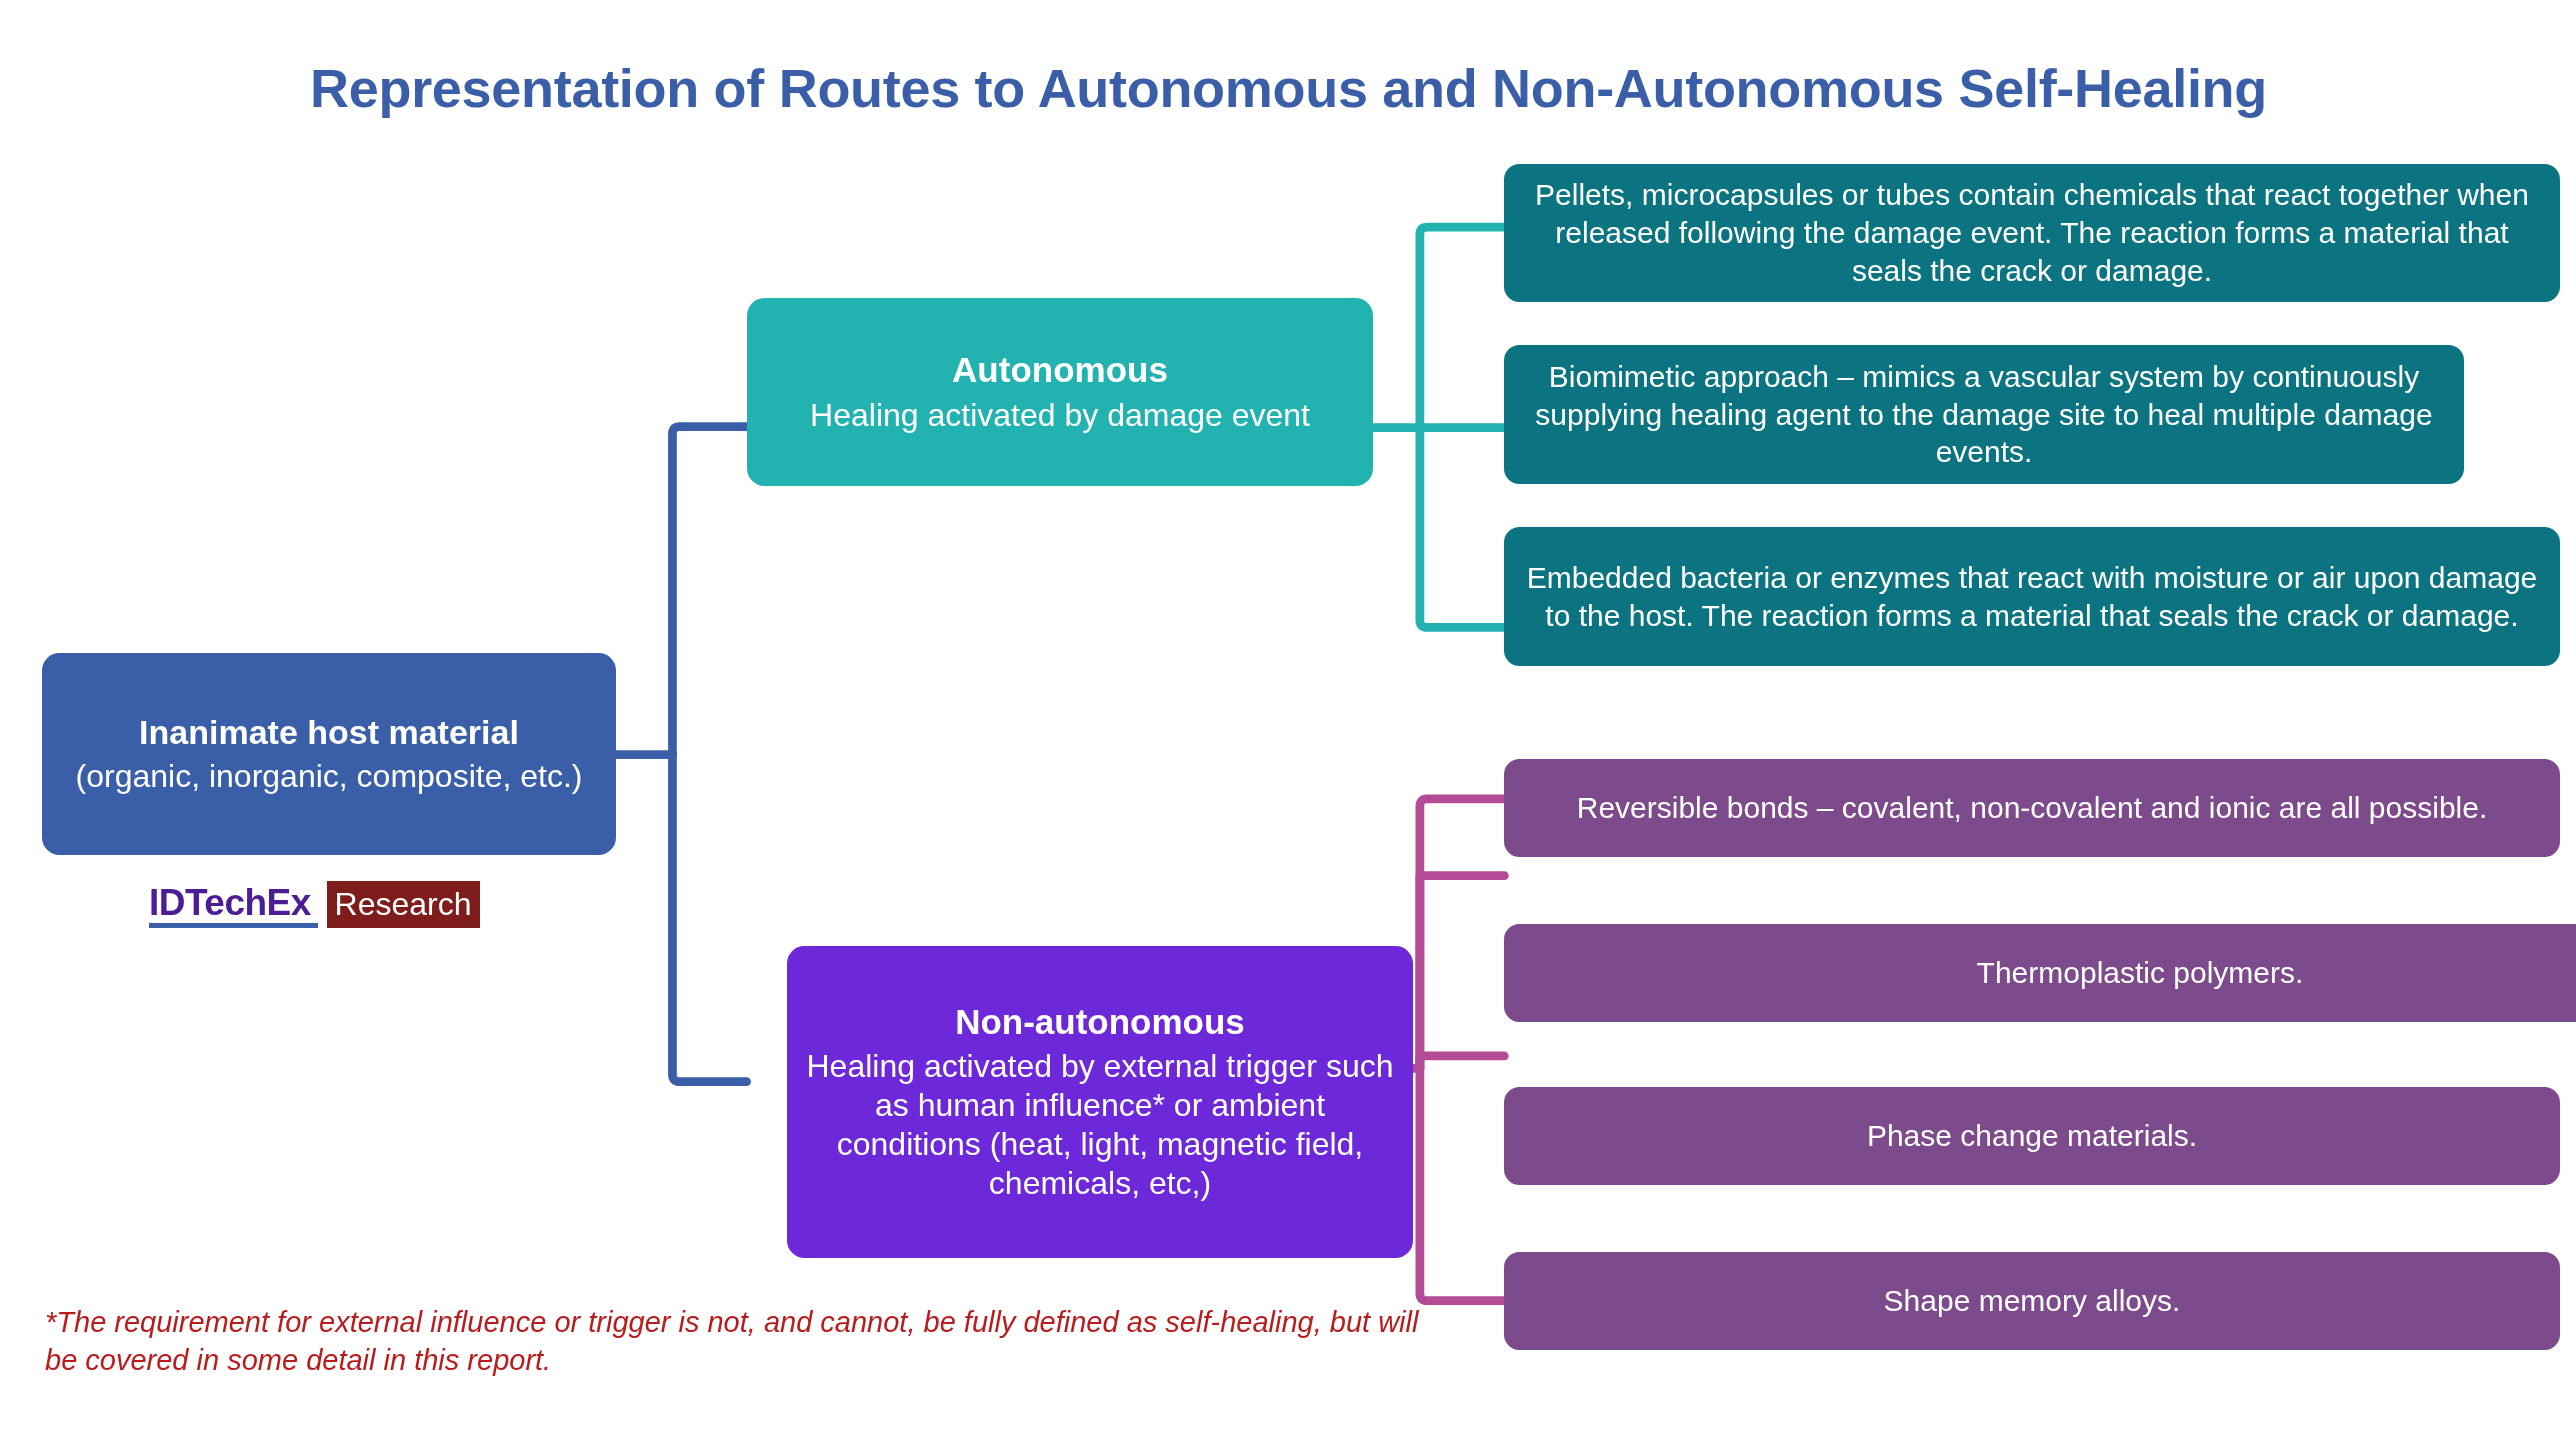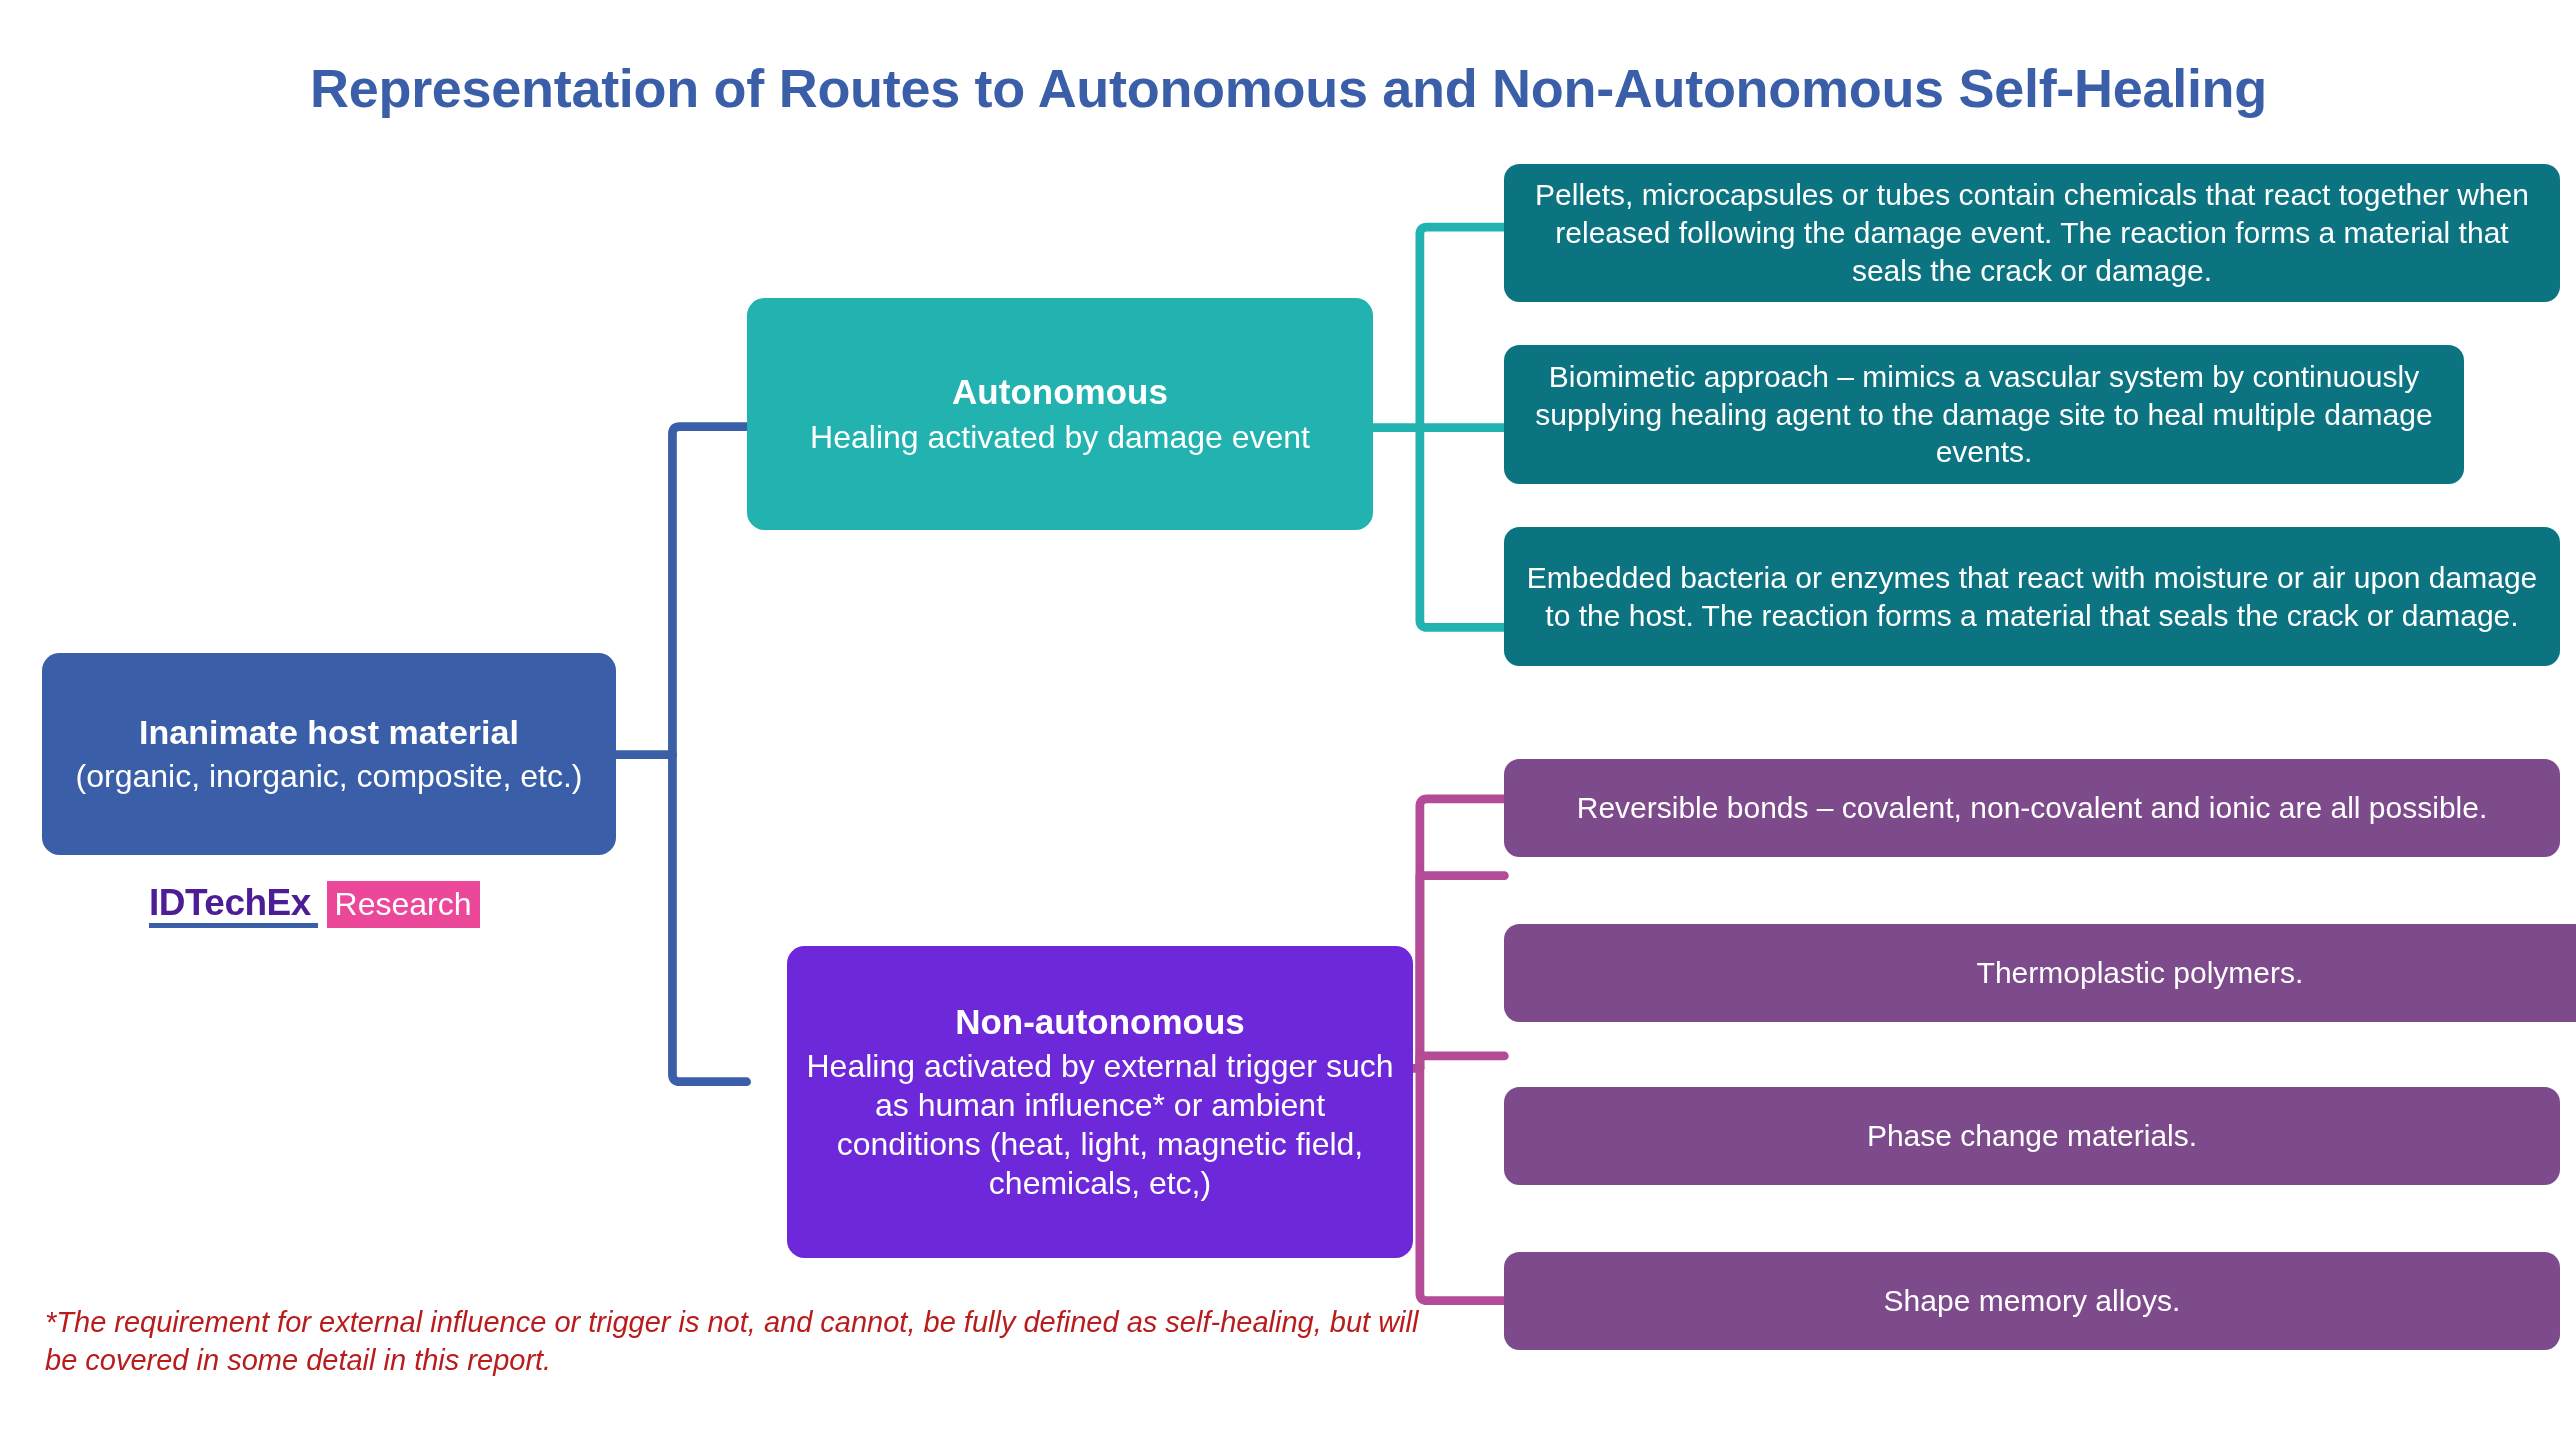--- a/index.html
+++ b/index.html
@@ -47,21 +47,21 @@
     width:574px; height:202px;
     background:#3A5FA8;
     font-size:32px;
   }
   #host-node .hdr{font-size:34px; margin-bottom:3.1px;}
   #host-node .sub{font-size:32px;}
 
   
   #autonomous-node{
     left:747px; top:298px;
-    width:626px; height:232px;
+    width:626px; height:188px;
     background:#22B3B0;
     font-size:32px;
   }
   #autonomous-node .hdr{font-size:35px; margin-bottom:4.1px;}
   #autonomous-node .sub{font-size:32px;}
 
   
   #nonautonomous-node{
     left:747px; top:946px;
     width:626px; height:312px;
@@ -112,21 +112,21 @@
   #idtechex-logo .word{
     color:#4c1d95;
     font-size:37px;
     font-weight:bold;
     letter-spacing:-0.5px;
     line-height:43px;
     border-bottom:5.7px solid #3A5FA8;
     padding-right:7.2px;
   }
   #idtechex-logo .research{
-    background:#ec4899;
+    background:#7f1d1d;
     color:#ffffff;
     font-size:32px;
     line-height:47px;
     padding:0 8.2px 0 7.2px;
     margin-left:9.3px;
   }
 
   
   #footnote{
     position:absolute;

